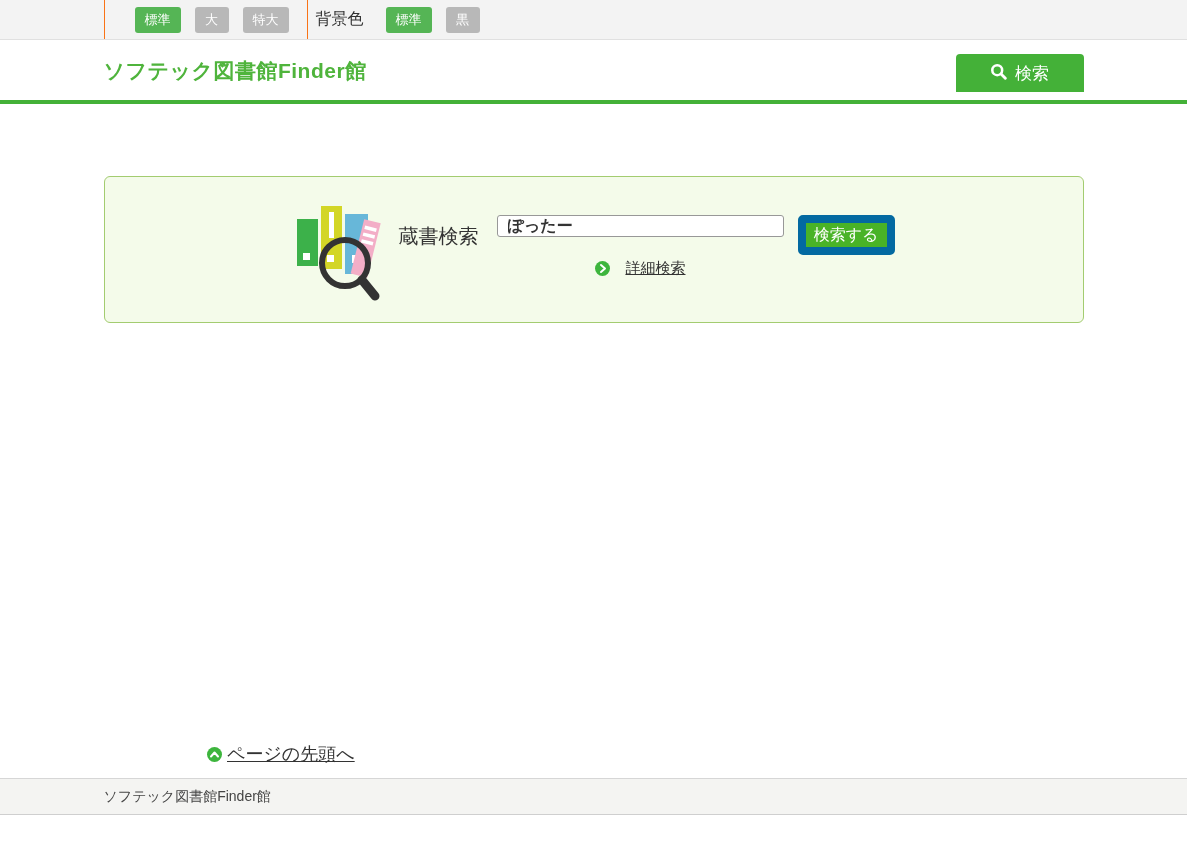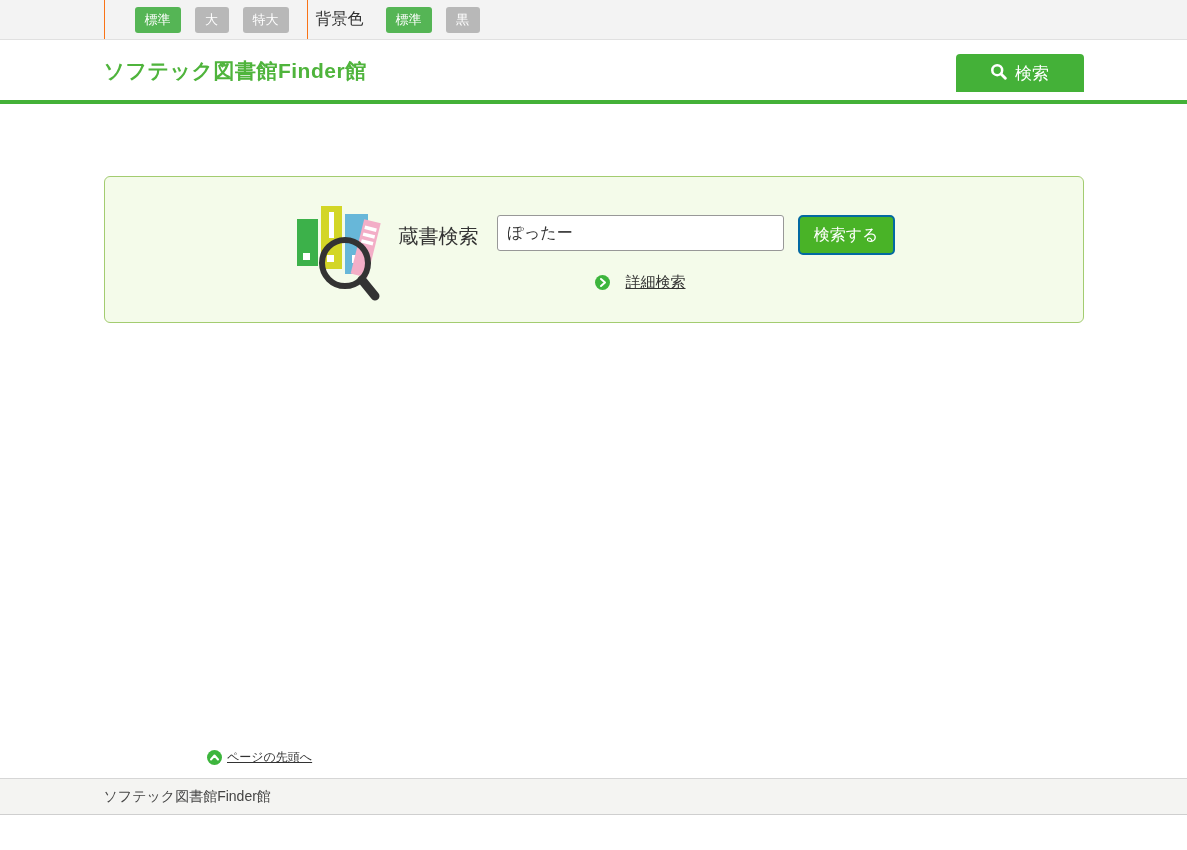--- a/index.html
+++ b/index.html
@@ -110,57 +110,58 @@
   }
   .books-icon { margin: -12px 14px 0 0; width: 92px; height: 104px; flex: none; }
   .search-label {
     font-size: 20px;
     color: #333;
     margin: 8px 18px 0 0;
     white-space: nowrap;
   }
   .center-col { display: flex; flex-direction: column; }
   .search-input {
-    width: 287px; height: 36px;
+    width: 287px; height: 22px;
     border: 1px solid #989898;
     border-radius: 3px;
     font-size: 16px;
     padding: 0 10px;
     color: #333;
     background: #fff;
     font-family: inherit;
+    font-weight: bold;
   }
   .adv-row {
     margin-top: 22px;
     display: flex;
     justify-content: center;
     align-items: center;
     gap: 16px;
   }
   .adv-link { font-size: 15px; color: #333; text-decoration: underline; cursor: pointer; }
   .search-btn {
     margin-left: 14px;
     width: 97px; height: 40px;
     background: #49b327;
-    border: 2px solid #0369a1;
+    border: 8px solid #0369a1;
     border-radius: 5px;
     color: #fff;
     font-size: 16px;
     cursor: pointer;
     font-family: inherit;
   }
 
   .back-top {
     position: absolute;
     right: 0; bottom: 12px;
     display: flex;
     align-items: center;
     gap: 5px;
   }
-  .back-top a { font-size: 12px; color: #333; text-decoration: underline; cursor: pointer; }
+  .back-top a { font-size: 18px; color: #333; text-decoration: underline; cursor: pointer; }
 
   .circle-icon { width: 15px; height: 15px; flex: none; }
 
   
   .footer {
     height: 37px;
     background: #f4f4f2;
     border-top: 1px solid #d6d6d6;
     border-bottom: 1px solid #cfcfcf;
     display: flex;

